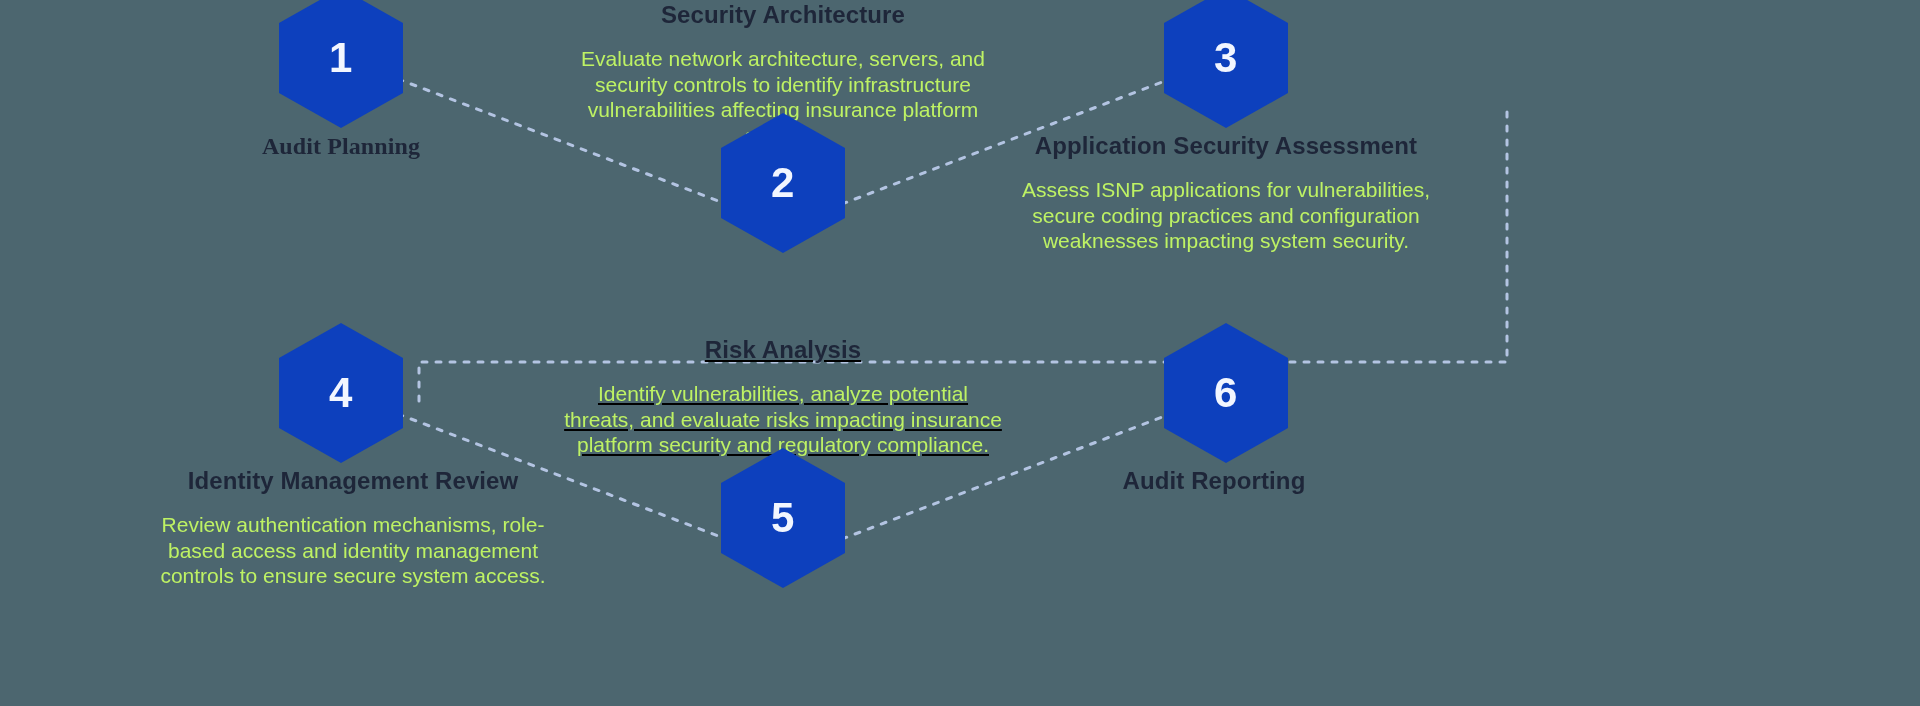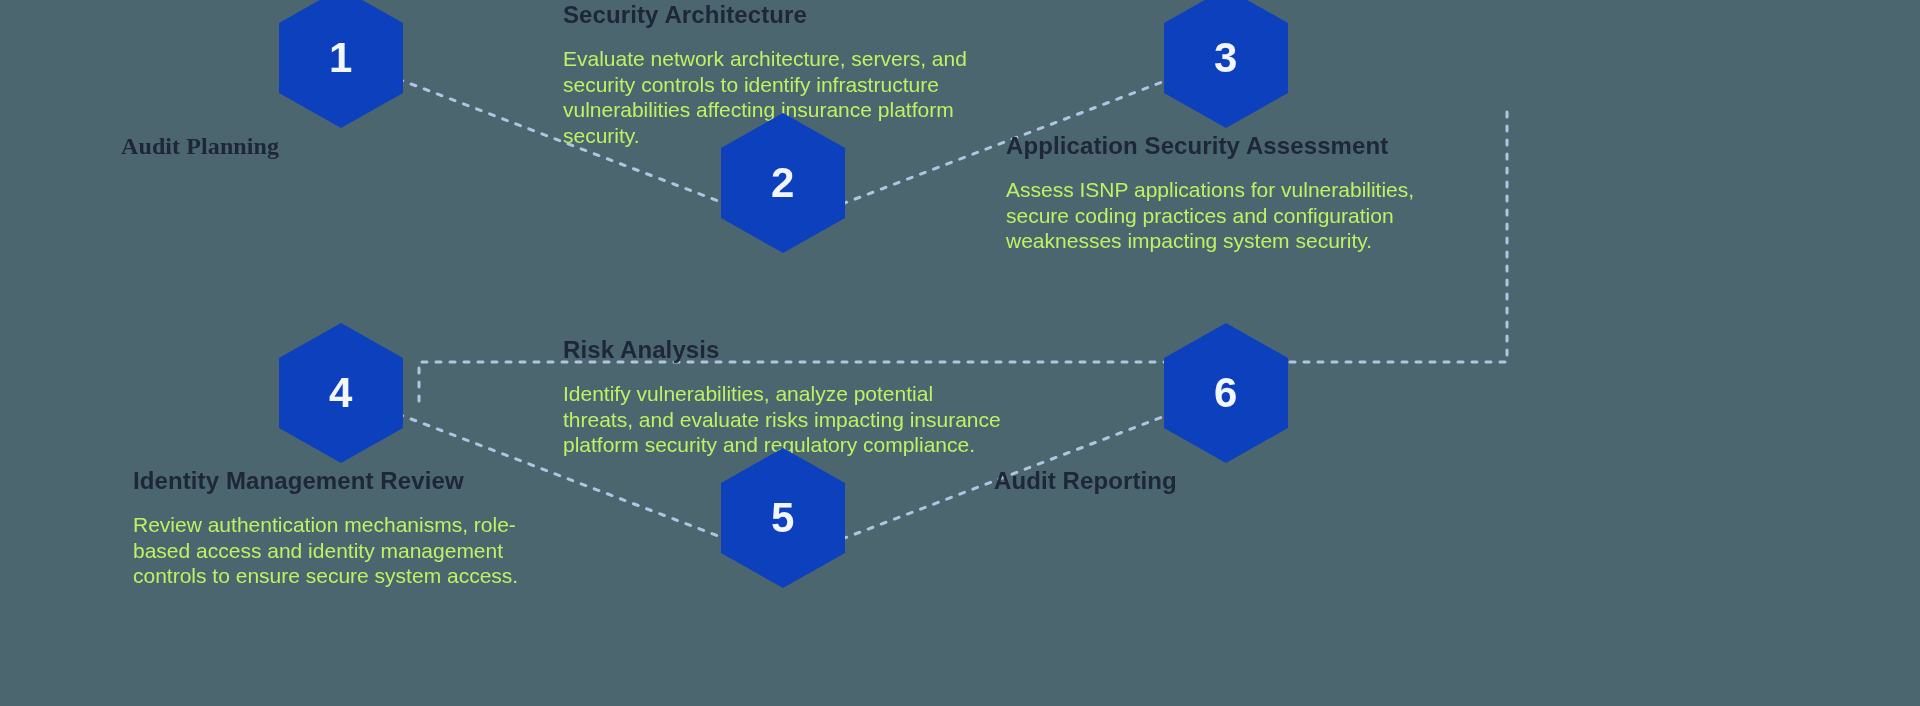--- a/index.html
+++ b/index.html
@@ -49,20 +49,21 @@
     font-size: 42px;
     font-weight: bold;
     line-height: 1;
     letter-spacing: 0.5px;
   }
 
   
   .block {
     position: absolute;
     width: 440px;
+    text-align: center;
     z-index: 2;
   }
   .block .title {
     color: #1e2639;
     font-size: 24px;
     font-weight: bold;
     line-height: 1.25;
     letter-spacing: 0.1px;
     margin: 0 0 16px 0;
   }
@@ -118,21 +119,21 @@
   </div>
 
   <div class="hex" style="left:279px; top:323px;">
     <span>4</span>
   </div>
   <div class="block" style="left:121px; top:466px;margin-left:12px;">
     <p class="title">Identity Management Review</p>
     <p class="desc">Review authentication mechanisms, role-based access and identity management controls to ensure secure system access.</p>
   </div>
 
-  <div class="block" style="left:563px; top:335px;">
+  <div class="block" style="left:563px; top:335px;text-decoration:underline;">
     <p class="title">Risk Analysis</p>
     <p class="desc">Identify vulnerabilities, analyze potential threats, and evaluate risks impacting insurance platform security and regulatory compliance.</p>
   </div>
   <div class="hex" style="left:721px; top:448px;">
     <span>5</span>
   </div>
 
   <div class="hex" style="left:1164px; top:323px;">
     <span>6</span>
   </div>

